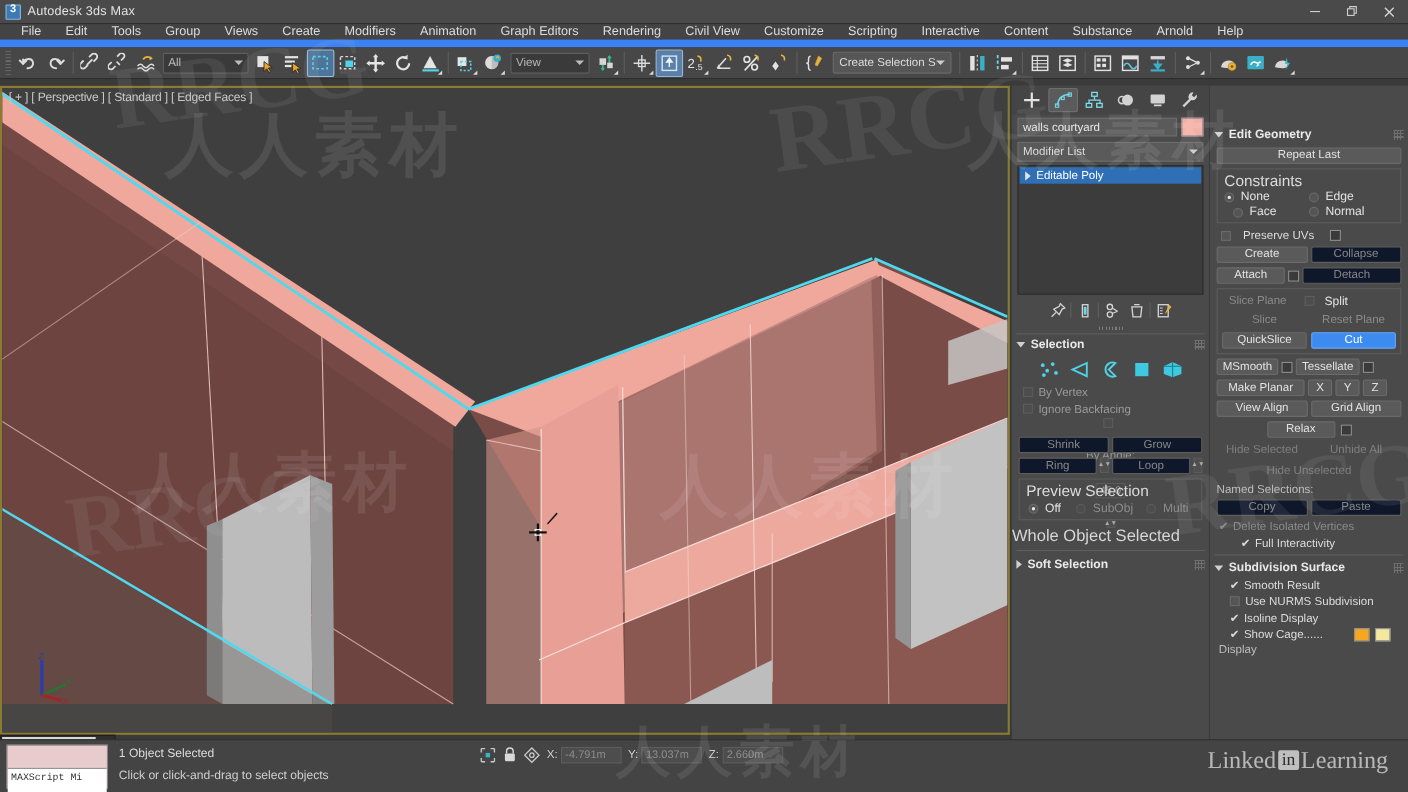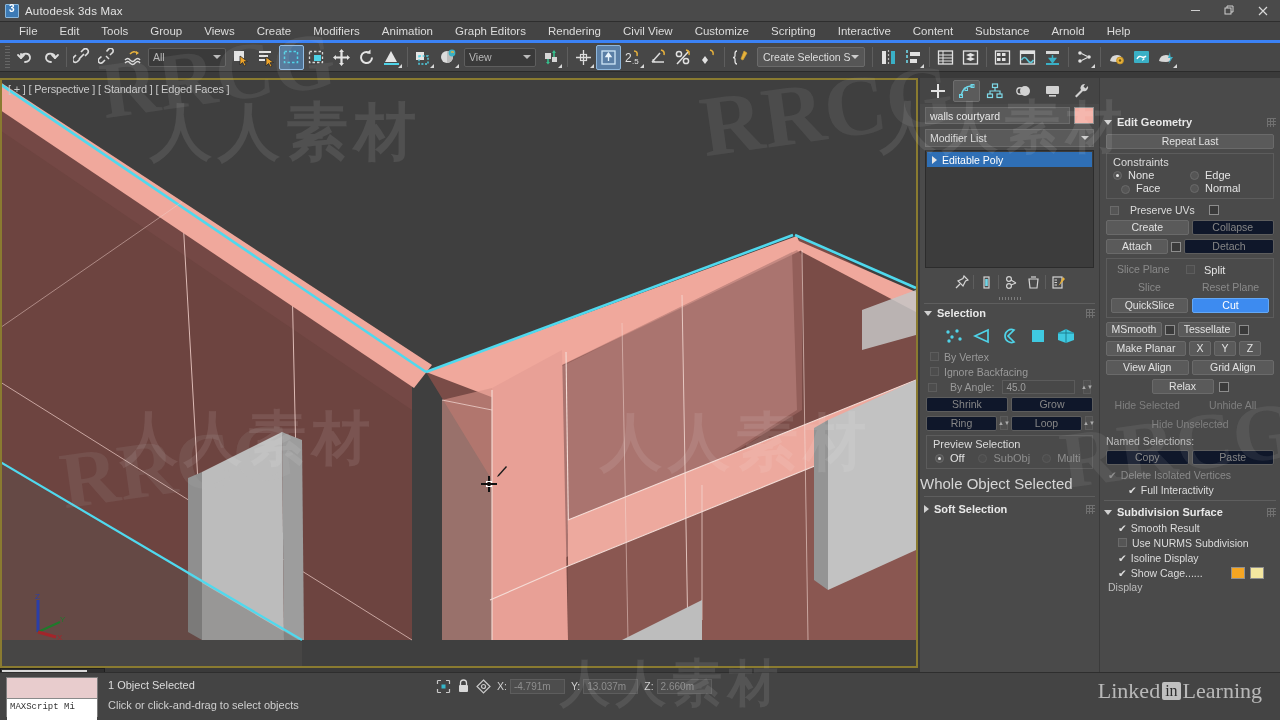--- a/index.html
+++ b/index.html
@@ -14,21 +14,21 @@
     border:1px solid #8ab8dd; border-radius:1px; position:relative; }
   .applogo:after{ content:"3"; position:absolute; left:3px; top:-2px; font-size:10px;
     color:#fff; font-weight:bold; }
   .title-text{ font-size:11.5px; color:#e2e2e2; letter-spacing:.2px; }
   .winbtns{ margin-left:auto; display:flex; height:22px; }
   .winbtn{ width:34px; height:22px; display:flex; align-items:center; justify-content:center;
     color:#c8c8c8; font-size:12px; }
 
   
   .menubar{ height:21px; background:#444; display:flex; align-items:center;
-    padding-left:8px; border-bottom:3px solid #3b82f6; }
+    padding-left:8px; border-bottom:7px solid #3b82f6; }
   .menu-item{ font-size:11.5px; color:#dcdcdc; padding:2px 11px; line-height:16px; }
 
   
   .toolbar{ height:29px; background:#474747; display:flex; align-items:center;
     border-bottom:1px solid #2b2b2b; padding-left:2px; }
   .grip{ width:5px; height:22px; background:
     repeating-linear-gradient(to bottom,#666 0 1px,transparent 1px 3px);
     margin:0 3px; }
   .tb{ width:25px; height:25px; display:flex; align-items:center; justify-content:center;
     position:relative; border:1px solid transparent; border-radius:2px; flex:none; }
@@ -128,35 +128,35 @@
   .chkrow.en{ color:#dcdcdc; }
   .cbx{ width:9px; height:9px; border:1px solid #6a6a6a; background:#555; margin-right:5px;
     flex:none; position:relative; }
   .cbx.dim{ background:#4d4d4d; border-color:#5d5d5d; }
   .radio{ width:9px; height:9px; border-radius:50%; border:1px solid #6a6a6a;
     background:#555; margin-right:6px; flex:none; position:relative;}
   .radio.on:after{ content:""; position:absolute; left:2px; top:2px; width:3px; height:3px;
     border-radius:50%; background:#e8e8e8; }
   .radio.dim{ background:#4d4d4d; border-color:#5a5a5a;}
 
-  .spinrow{ display:flex; align-items:center; padding:1px 8px; height:16px; gap:8px; }
+  .spinrow{ display:flex; align-items:center; padding:1px 8px; height:16px; gap:19px;flex-direction:column; }
   .numfield{ flex:1; height:14px; background:#484848; border:1px solid #5b5b5b;
     font-size:10px; color:#9e9e9e; padding:0 3px; line-height:13px; }
   .spin{ width:8px; height:14px; display:flex; flex-direction:column; justify-content:center;
     align-items:center; background:#4f4f4f; border:1px solid #5b5b5b; font-size:6px; color:#aaa;}
 
   .btnrow{ display:flex; gap:3px; padding:2px 6px; }
   .b{ flex:1; height:15px; background:#5a5a5a; border:1px solid #6a6a6a; border-radius:2px;
     font-size:10.5px; color:#e2e2e2; display:flex; align-items:center; justify-content:center;
     line-height:13px; }
   .b.dim{ color:#868686; background:#0f172a; border-color:#5d5d5d; }
   .b.on{ background:#3d8bf0; border-color:#64a8f5; color:#fff; }
   .b.flat{ background:transparent; border:none; }
   .grpbox{ border:1px solid #5c5c5c; margin:2px 6px; padding:2px 0; position:relative; }
-  .grplabel{ font-size:11px; color:#dcdcdc; padding:0 6px 1px; }
+  .grplabel{ font-size:14px; color:#dcdcdc; padding:0 6px 1px; }
   .smallsq{ width:10px; height:10px; background:#3a3a3a; border:1px solid #8d8d8d; flex:none;}
   .centertext{ font-size:15px; color:#d6d6d6; text-align:left; padding:4px 0 3px; }
   .lbl{ font-size:10.5px; color:#bdbdbd; padding:1px 6px; }
 
   .swatch{ width:14px; height:12px; border:1px solid #909090; }
 
   
   .statusbar{ position:absolute; left:0; top:672px; width:1280px; height:48px;
     background:#444; border-top:1px solid #2e2e2e; }
   .mxslisten{ position:absolute; left:6px; top:4px; width:92px; height:40px;

